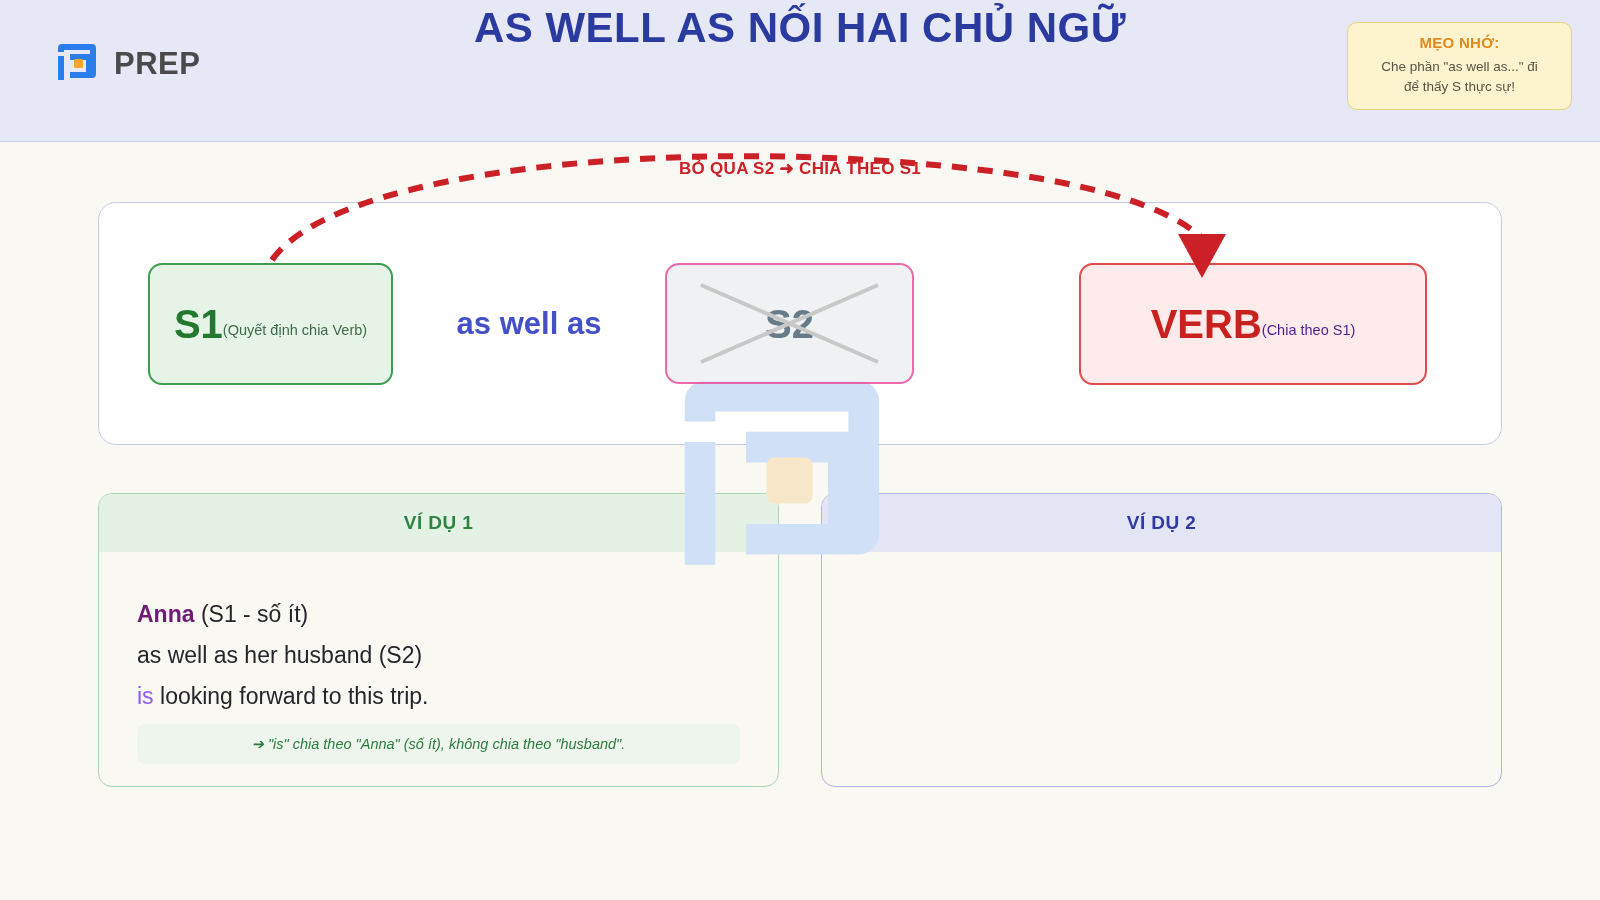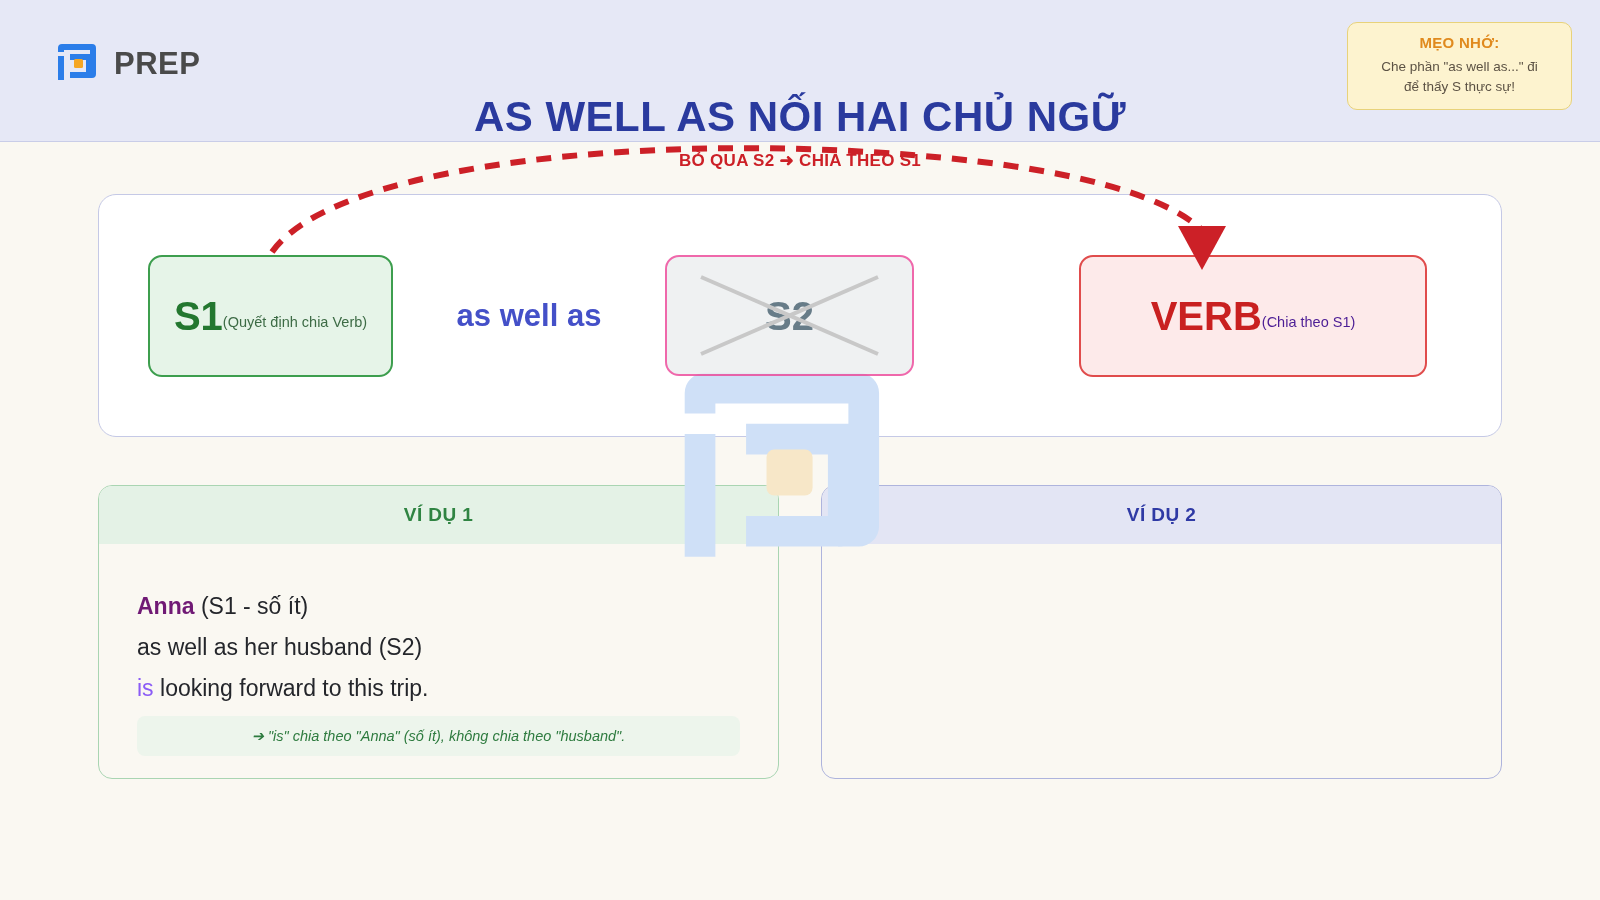--- a/index.html
+++ b/index.html
@@ -16,21 +16,21 @@
     position: relative;
   }
 
   
   .header {
     position: relative;
     height: 142px;
     background: #e6e8f6;
     border-bottom: 1px solid #c9cde8;
     display: flex;
-    align-items: flex-end;
+    align-items: flex-start;
     justify-content: center;
   }
 
   .logo-block {
     position: absolute;
     left: 52px;
     top: 38px;
     display: flex;
     align-items: center;
     gap: 10px;
@@ -90,20 +90,21 @@
     font-size: 13.5px;
     color: #5c5244;
     margin-top: 6px;
     line-height: 1.45;
   }
 
   
   .diagram-zone {
     position: relative;
     height: 343px;
+    margin-top: 8px;
   }
 
   .arrow-label {
     position: absolute;
     left: 0; right: 0;
     top: 8px;
     text-align: center;
     font-size: 17px;
     font-weight: bold;
     color: #cc2027;

